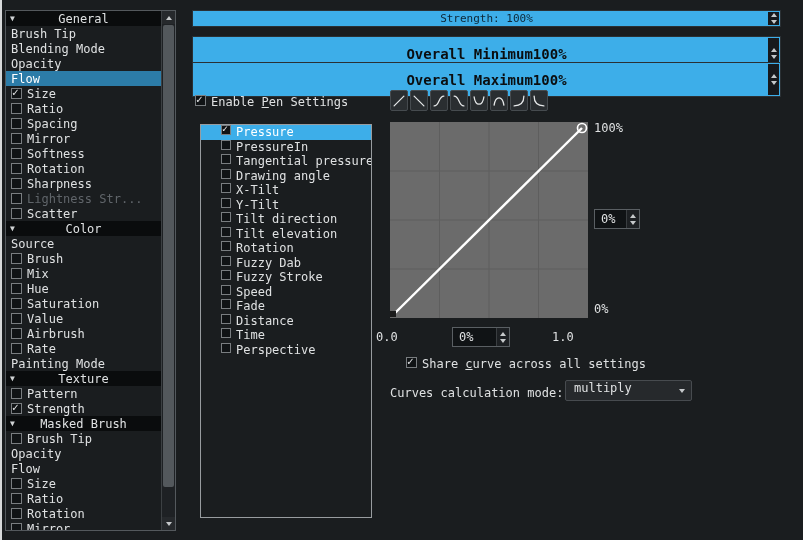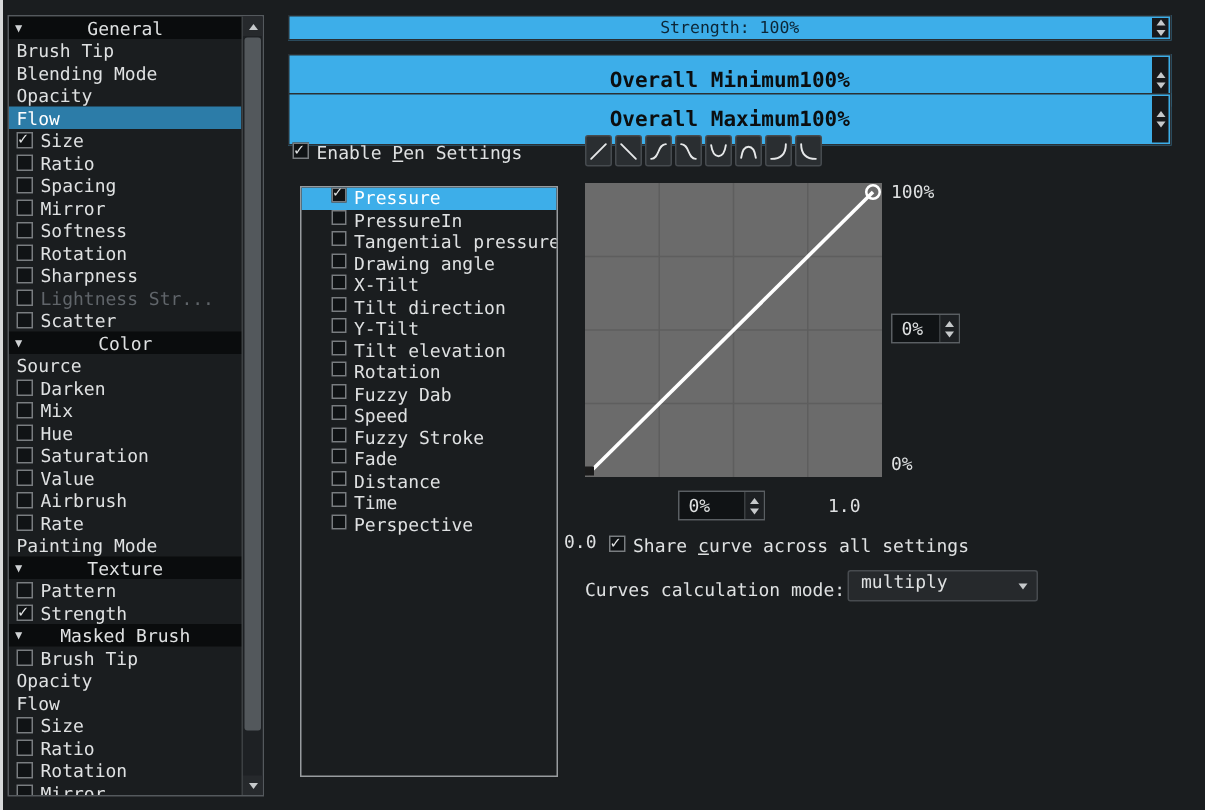--- a/index.html
+++ b/index.html
@@ -57,21 +57,21 @@
   .sensor-row{height:14.5px;display:flex;align-items:flex-start;padding-left:20px;box-sizing:border-box;
               white-space:nowrap;}
   .sensor-row .cb{width:10px;height:10px;margin-right:5px;}
   .sensor-row .cb.checked::after{font-size:10px;top:-3px;}
   .sensor-row.selected{background:#3daee9;color:#ffffff;}
 
   
   .curve-editor{position:absolute;left:390px;top:122px;width:198px;height:196px;background:#6b6b6b;}
   .cv-label{position:absolute;color:#dfe1e2;}
   .lbl-ymax{left:594px;top:121px;} .lbl-ymin{left:594px;top:302px;}
-  .lbl-xmin{left:376px;top:330px;margin-top:24px;} .lbl-xmax{left:552px;top:330px;}
+  .lbl-xmin{left:376px;top:330px;} .lbl-xmax{left:552px;top:330px;}
 
   .spinbox{position:absolute;background:#101315;border:1px solid #5a5f63;box-sizing:border-box;
            display:flex;align-items:center;}
   .spinbox .sp-val{padding-left:6px;}
   .sp-btns{margin-left:auto;width:12px;height:100%;border-left:1px solid #3a3e41;background:#1d2023;
            display:flex;flex-direction:column;align-items:center;justify-content:center;gap:3px;}
   .sb-y{left:594px;top:209px;width:46px;height:20px;}
   .sb-x{left:452px;top:327px;width:58px;height:20px;}
 
   .share-line{left:390px;top:357px;margin-left:16px;}
@@ -144,21 +144,21 @@
         </div>
         <div class="srow header">
           <span class="hdr-arrow">▼</span>
           <span class="hdr-lbl lbl">Color</span>
         </div>
         <div class="srow">
           <span class="lbl">Source</span>
         </div>
         <div class="srow">
           <span class="cb"></span>
-          <span class="lbl">Darken</span>
+          <span class="lbl">Brush</span>
         </div>
         <div class="srow">
           <span class="cb"></span>
           <span class="lbl">Mix</span>
         </div>
         <div class="srow">
           <span class="cb"></span>
           <span class="lbl">Hue</span>
         </div>
         <div class="srow">
@@ -322,45 +322,45 @@
       <div class="sensor-row">
         <span class="cb"></span>
         <span class="lbl">Drawing angle</span>
       </div>
       <div class="sensor-row">
         <span class="cb"></span>
         <span class="lbl">X-Tilt</span>
       </div>
       <div class="sensor-row">
         <span class="cb"></span>
+        <span class="lbl">Y-Tilt</span>
+      </div>
+      <div class="sensor-row">
+        <span class="cb"></span>
         <span class="lbl">Tilt direction</span>
       </div>
       <div class="sensor-row">
         <span class="cb"></span>
-        <span class="lbl">Y-Tilt</span>
-      </div>
-      <div class="sensor-row">
-        <span class="cb"></span>
         <span class="lbl">Tilt elevation</span>
       </div>
       <div class="sensor-row">
         <span class="cb"></span>
         <span class="lbl">Rotation</span>
       </div>
       <div class="sensor-row">
         <span class="cb"></span>
         <span class="lbl">Fuzzy Dab</span>
       </div>
       <div class="sensor-row">
         <span class="cb"></span>
+        <span class="lbl">Fuzzy Stroke</span>
+      </div>
+      <div class="sensor-row">
+        <span class="cb"></span>
         <span class="lbl">Speed</span>
-      </div>
-      <div class="sensor-row">
-        <span class="cb"></span>
-        <span class="lbl">Fuzzy Stroke</span>
       </div>
       <div class="sensor-row">
         <span class="cb"></span>
         <span class="lbl">Fade</span>
       </div>
       <div class="sensor-row">
         <span class="cb"></span>
         <span class="lbl">Distance</span>
       </div>
       <div class="sensor-row">

